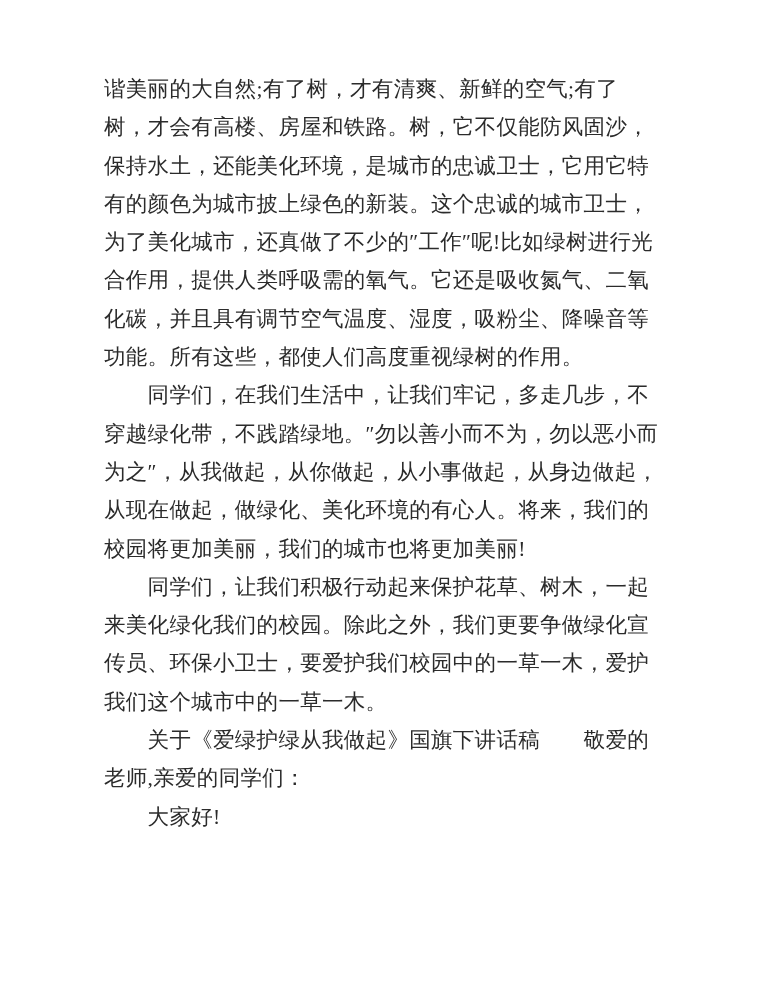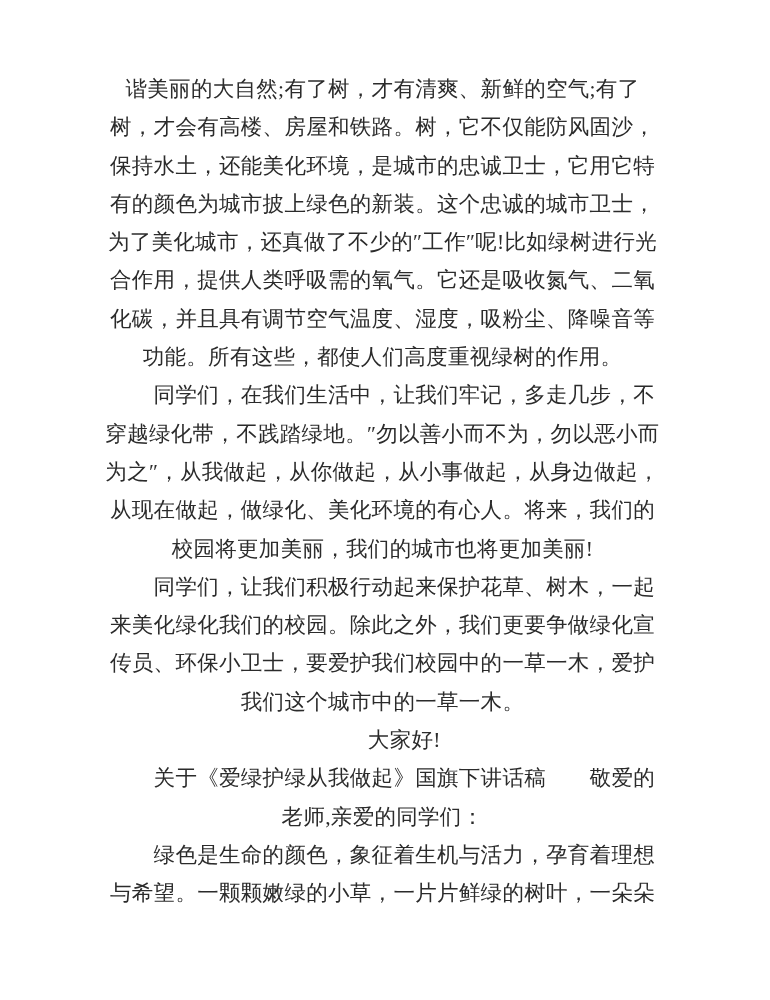--- a/index.html
+++ b/index.html
@@ -21,21 +21,21 @@
     width: 557px;
     color: #2b2b2b;
   }
   .para {
     margin: 0;
     padding: 0;
     font-size: 21.5px;
     line-height: 38.3px;
     letter-spacing: 0.3px;
     white-space: pre-line;
-    text-align: center;
+    text-align: left;
     color: #2b2b2b;
   }
 </style>
 </head>
 <body>
 
 <div class="doc-page">
   <p class="para">谐美丽的大自然;有了树，才有清爽、新鲜的空气;有了
 树，才会有高楼、房屋和铁路。树，它不仅能防风固沙，
 保持水土，还能美化环境，是城市的忠诚卫士，它用它特
@@ -46,18 +46,16 @@
 功能。所有这些，都使人们高度重视绿树的作用。</p>
   <p class="para">　　同学们，在我们生活中，让我们牢记，多走几步，不
 穿越绿化带，不践踏绿地。″勿以善小而不为，勿以恶小而
 为之″，从我做起，从你做起，从小事做起，从身边做起，
 从现在做起，做绿化、美化环境的有心人。将来，我们的
 校园将更加美丽，我们的城市也将更加美丽!</p>
   <p class="para">　　同学们，让我们积极行动起来保护花草、树木，一起
 来美化绿化我们的校园。除此之外，我们更要争做绿化宣
 传员、环保小卫士，要爱护我们校园中的一草一木，爱护
 我们这个城市中的一草一木。</p>
-  <p class="para">　　大家好!</p>
   <p class="para">　　关于《爱绿护绿从我做起》国旗下讲话稿　　敬爱的
 老师,亲爱的同学们：</p>
-  <p class="para">　　绿色是生命的颜色，象征着生机与活力，孕育着理想
-与希望。一颗颗嫩绿的小草，一片片鲜绿的树叶，一朵朵</p>
+  <p class="para">　　大家好!</p>
 </div>
 
 </body></html>

